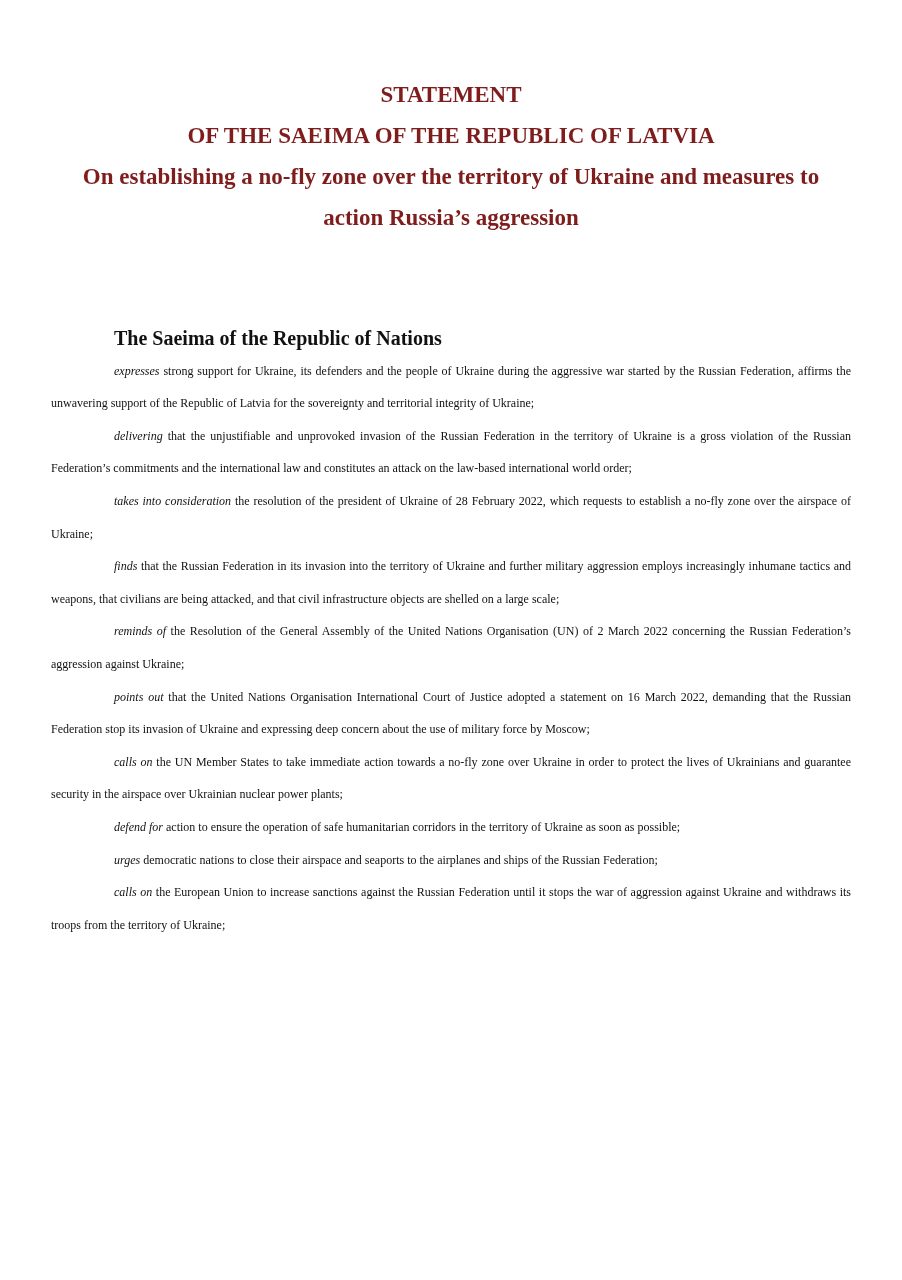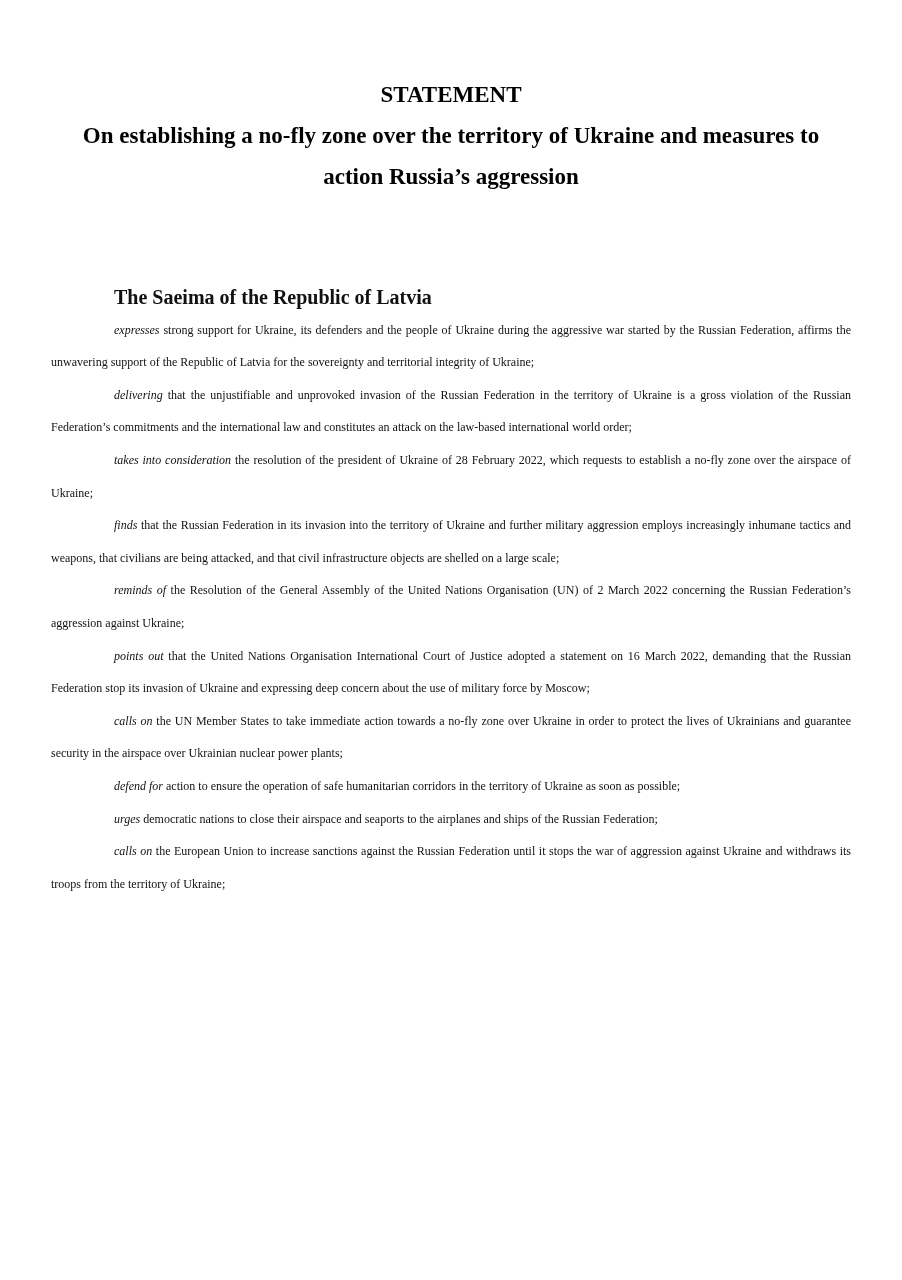--- a/index.html
+++ b/index.html
@@ -15,21 +15,21 @@
     background: #ffffff;
     padding: 74px 51px 40px 51px;
   }
   .title-block {
     text-align: center;
   }
   .heading {
     font-size: 23px;
     font-weight: bold;
     line-height: 41px;
-    color: #000000;
+    color: #7f1d1d;
   }
   .subject { }
   .doc-body {
     margin-top: 84px;
   }
   .intro {
     font-weight: bold;
     font-size: 20px;
     line-height: 32.6px;
     text-indent: 63px;
@@ -44,25 +44,26 @@
     font-style: italic;
   }
 </style>
 </head>
 <body>
 
 <div class="page">
 
   <header class="title-block">
     <h1 class="heading">STATEMENT</h1>
+    <h1 class="heading">OF THE SAEIMA OF THE REPUBLIC OF LATVIA</h1>
     <h2 class="heading subject">On establishing a no-fly zone over the territory of Ukraine and measures to action Russia’s aggression</h2>
   </header>
 
   <section class="doc-body">
-    <p class="intro">The Saeima of the Republic of Latvia</p>
+    <p class="intro">The Saeima of the Republic of Nations</p>
 
     <p class="para"><i class="lead">expresses</i><span> strong support for Ukraine, its defenders and the people of Ukraine during the aggressive war started by the Russian Federation, affirms the unwavering support of the Republic of Latvia for the sovereignty and territorial integrity of Ukraine;</span></p>
 
     <p class="para"><i class="lead">delivering</i><span> that the unjustifiable and unprovoked invasion of the Russian Federation in the territory of Ukraine is a gross violation of the Russian Federation’s commitments and the international law and constitutes an attack on the law-based international world order;</span></p>
 
     <p class="para"><i class="lead">takes into consideration</i><span> the resolution of the president of Ukraine of 28 February 2022, which requests to establish a no-fly zone over the airspace of Ukraine;</span></p>
 
     <p class="para"><i class="lead">finds</i><span> that the Russian Federation in its invasion into the territory of Ukraine and further military aggression employs increasingly inhumane tactics and weapons, that civilians are being attacked, and that civil infrastructure objects are shelled on a large scale;</span></p>
 
     <p class="para"><i class="lead">reminds of</i><span> the Resolution of the General Assembly of the United Nations Organisation (UN) of 2 March 2022 concerning the Russian Federation’s aggression against Ukraine;</span></p>

